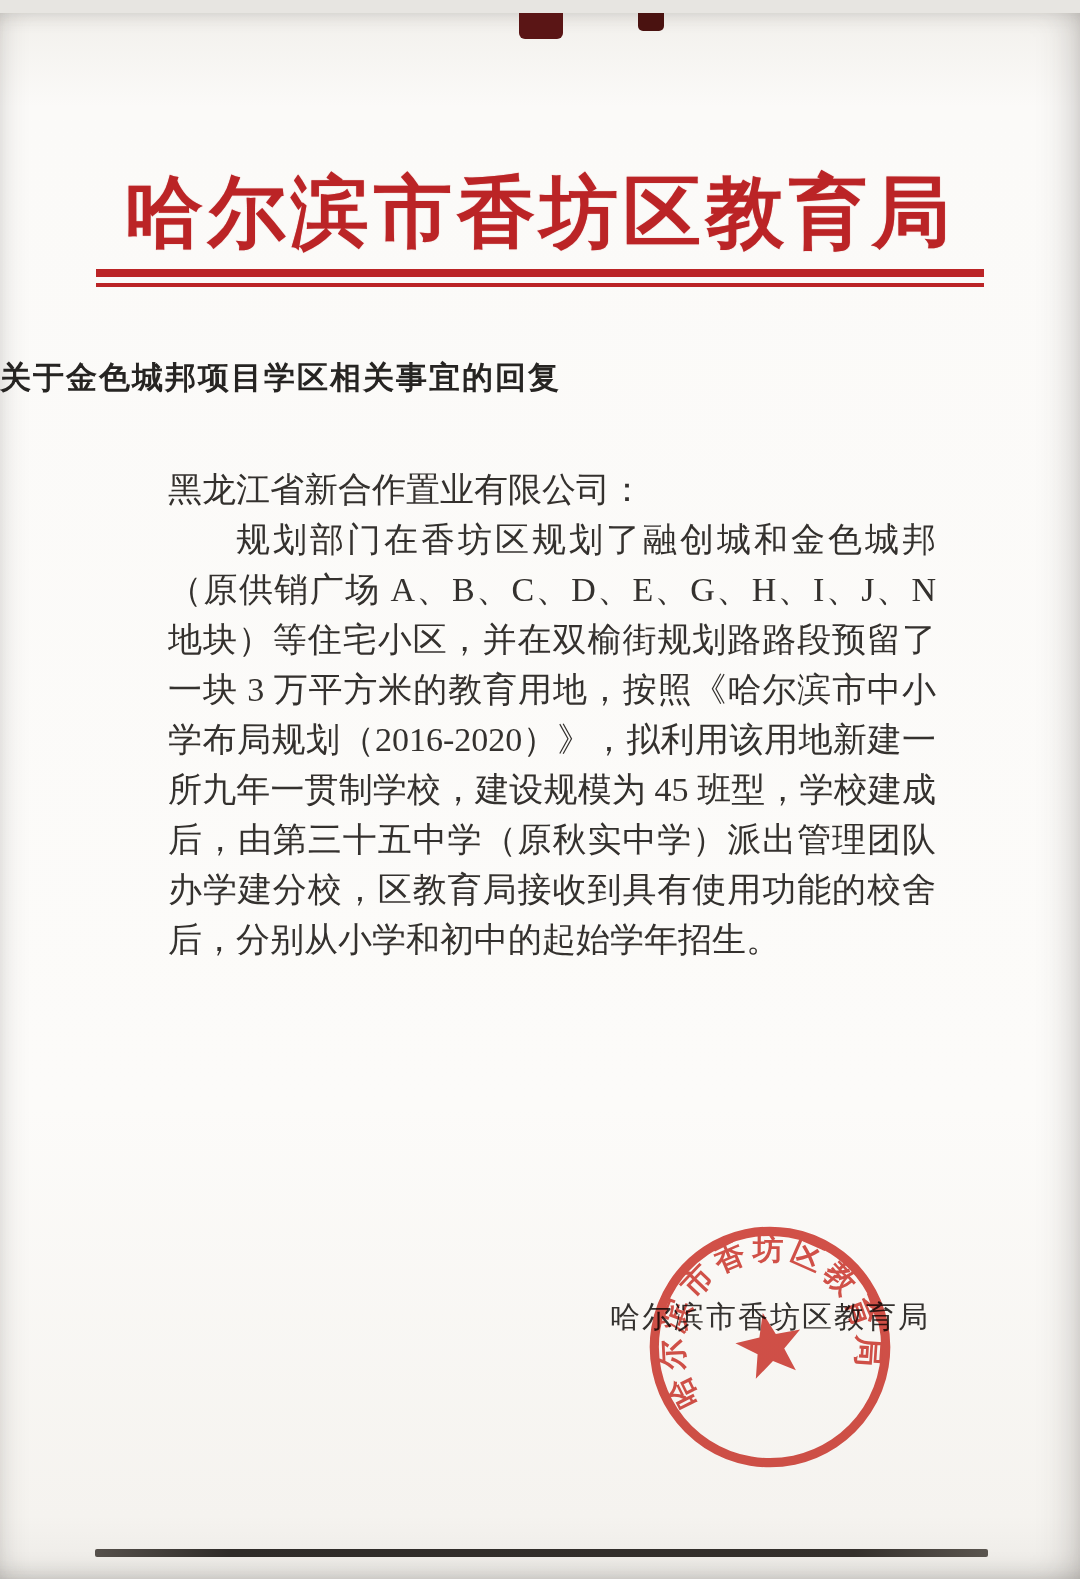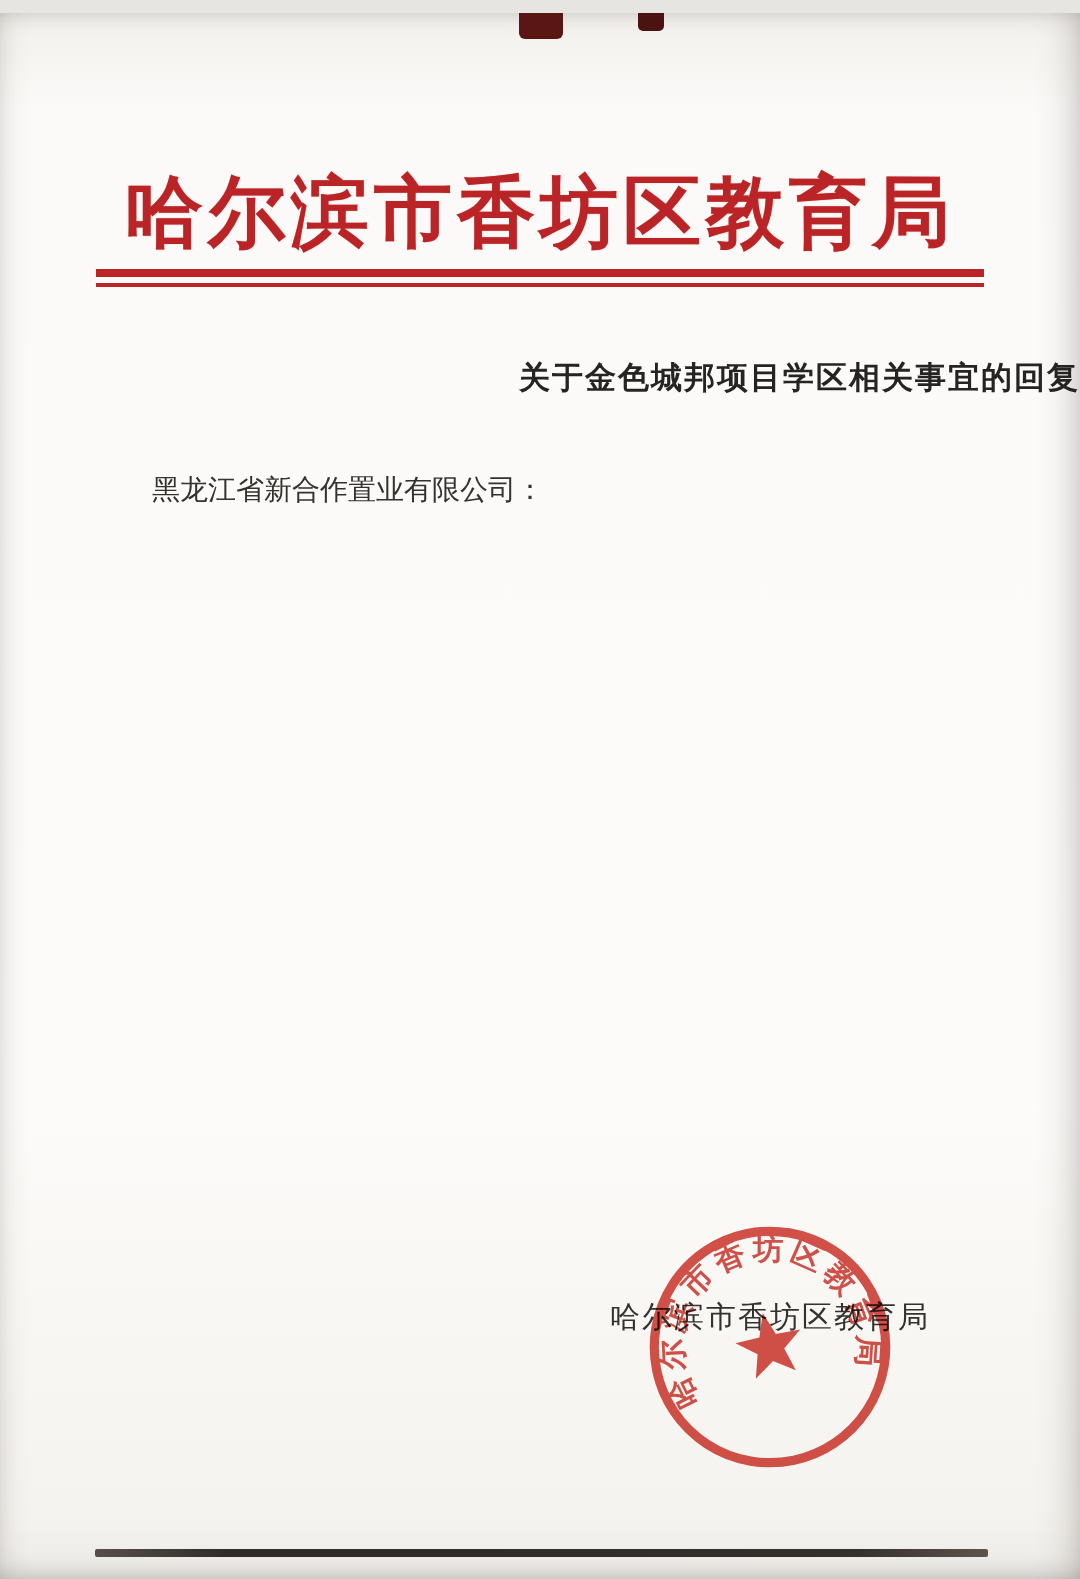--- a/index.html
+++ b/index.html
@@ -34,29 +34,29 @@
     white-space: nowrap;
   }
   .redline {
     position: absolute; top: 256px; left: 96px; right: 96px;
     height: 6px;
     border-top: 8px solid #bb2426;
     border-bottom: 4px solid #bb2426;
   }
   .doc-title {
     position: absolute; top: 344px; left: 0; width: 100%;
-    text-align: right;
+    text-align: left;
     font-size: 31px; font-weight: bold;
     color: #262422;
     letter-spacing: 2px;
     margin: 0;
   }
   .body-text {
-    position: absolute; top: 452px; left: 152px; width: 768px;
-    font-size: 28px;
+    position: absolute; top: 452px; left: 168px; width: 768px;
+    font-size: 34px;
     line-height: 50px;
     color: #34312e;
     text-align: justify;
     text-justify: inter-character;
   }
   .body-text p { margin: 0; }
   .body-text p.indent { text-indent: 2em; }
 
   .sign-block { position: absolute; top: 0; left: 0; width: 100%; height: 100%; pointer-events: none; }
   .sign-agency {
@@ -92,20 +92,21 @@
   <div class="artifact a2"></div>
 
   <h1 class="agency">哈尔滨市香坊区教育局</h1>
 
   <div class="redline"></div>
 
   <h2 class="doc-title">关于金色城邦项目学区相关事宜的回复</h2>
 
   <div class="body-text">
     <p>黑龙江省新合作置业有限公司：</p>
+    <p class="indent">规划部门在香坊区规划了融创城和金色城邦（原供销广场 A、B、C、D、E、G、H、I、J、N 地块）等住宅小区，并在双榆街规划路路段预留了一块 3 万平方米的教育用地，按照《哈尔滨市中小学布局规划（2016-2020）》，拟利用该用地新建一所九年一贯制学校，建设规模为 45 班型，学校建成后，由第三十五中学（原秋实中学）派出管理团队办学建分校，区教育局接收到具有使用功能的校舍后，分别从小学和初中的起始学年招生。</p>
   </div>
 
   <div class="sign-block">
     <div class="sign-agency">哈尔滨市香坊区教育局</div>
 
     <svg class="seal" viewBox="0 0 250 250">
       <defs>
         <path id="sealArc" d="M 50.5 168 A 86 86 0 1 1 199.5 168" fill="none"></path>
       </defs>
       <circle cx="125" cy="125" r="113" fill="none" stroke="#cf3a31" stroke-width="9"></circle>

